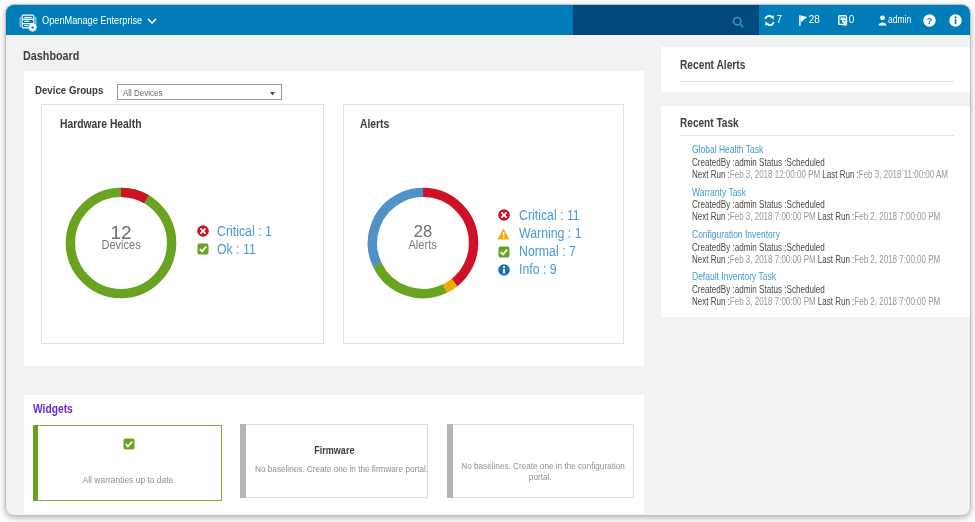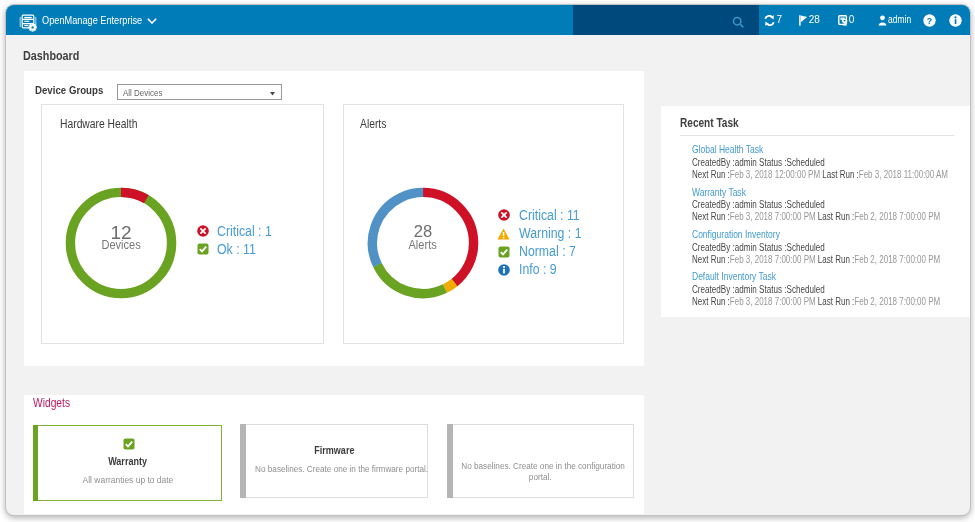--- a/index.html
+++ b/index.html
@@ -9,21 +9,21 @@
 .abs { position:absolute; }
 .sx { display:inline-block; transform-origin:0 50%; white-space:nowrap; }
 .sxc { display:inline-block; transform-origin:50% 50%; white-space:nowrap; }
 .hdr { position:absolute; left:0; top:0; width:100%; height:30px; background:#007cb8; }
 .hdr-title { position:absolute; left:35.5px; top:0; height:30px; line-height:30px; color:#fff; font-size:11.5px; }
 .search { position:absolute; left:567px; top:0; width:186px; height:30px; background:#00497c; }
 .search-txt { position:absolute; left:14px; top:0; height:30px; line-height:31px; color:#4187b8; font-size:10px; }
 .hico { position:absolute; top:0; height:30px; color:#fff; font-size:10px; line-height:30px; }
 .panel { position:absolute; background:#fff; }
 .card { position:absolute; background:#fff; border:1px solid #e2e2e2; }
-.ctitle { position:absolute; font-size:12px; font-weight:normal; color:#3c3c3c; }
+.ctitle { position:absolute; font-size:12px; font-weight:bold; color:#3c3c3c; }
 .rhead { position:absolute; left:19px; font-size:12px; font-weight:bold; color:#3f3f3f; }
 .rline { position:absolute; left:19px; height:1px; background:#e3e3e3; }
 .tasklink { color:#429ad2; font-size:10.5px; position:relative; top:-1.8px; }
 .taskl2 { color:#474747; font-size:10px; }
 .lbl { color:#474747; } .val { color:#979797; }
 .legend-txt { position:absolute; color:#459bd4; font-size:14px; line-height:11px; }
 .donut-num { position:absolute; text-align:center; color:#6e6e6e; font-size:16px; }
 .donut-lab { position:absolute; text-align:center; color:#787878; font-size:13px; }
 .wcard-t { position:absolute; left:0; width:100%; text-align:center; font-weight:bold; font-size:10.5px; color:#3c3c3c; }
 .wcard-b { position:absolute; left:0; width:100%; text-align:center; font-size:9.5px; color:#8f8f8f; }
@@ -187,44 +187,47 @@
       <svg class="abs" style="left:153.5px;top:158.7px" width="12" height="12" viewBox="0 0 12 12">
           <circle cx="6" cy="6" r="5.8" fill="#1d72b8"></circle>
           <rect x="5.1" y="4.9" width="1.8" height="4.5" fill="#fff"></rect>
           <circle cx="6" cy="3.1" r="1.1" fill="#fff"></circle>
         </svg>
       <div class="legend-txt" style="left:174.6px;top:159.2px"><span class="sx" style="transform:scaleX(0.88)">Info : 9</span></div>
     </div>
   </div>
 
   <div class="panel" style="left:18px;top:390px;width:620px;height:119px">
-    <div class="abs" style="left:9px;top:1px;font-size:12.5px;font-weight:normal;color:#be185d"><span class="sx" style="transform:scaleX(0.82)">Widgets</span></div>
+    <div class="abs" style="left:9px;top:7px;font-size:12.5px;font-weight:bold;color:#6d28d9"><span class="sx" style="transform:scaleX(0.82)">Widgets</span></div>
 
     <div class="abs" style="left:9px;top:29.5px;width:189px;height:76px;border:1px solid #7eb338;background:#fff">
       <div class="abs" style="left:-1px;top:-1px;width:5px;height:76px;background:#6aa221"></div>
       <svg class="abs" style="left:88.6px;top:12.8px" width="12" height="12" viewBox="0 0 12 12">
           <rect x="0.5" y="0.5" width="11" height="11" rx="2" fill="#6aa221"></rect>
           <path d="M2.8 6.2 L5 8.4 L9.2 3.6" fill="none" stroke="#fff" stroke-width="1.8"></path>
         </svg>
-      <div class="wcard-t" style="top:29px"><span class="sxc" style="transform:scaleX(0.86)">Warranty</span></div>
       <div class="wcard-b" style="top:48px"><span class="sxc" style="transform:scaleX(0.89)">All warranties up to date</span></div>
     </div>
 
     <div class="abs" style="left:216px;top:29px;width:188px;height:74px;border:1px solid #ddd;background:#fff">
       <div class="abs" style="left:-1px;top:-1px;width:5.5px;height:74px;background:#b5b5b5"></div>
       <div class="wcard-t" style="top:19px"><span class="sxc" style="transform:scaleX(0.86)">Firmware</span></div>
       <div class="wcard-b" style="top:37.5px"><span class="sxc" style="transform:scaleX(0.86)">No baselines. Create one in the firmware portal.</span></div>
     </div>
 
     <div class="abs" style="left:423px;top:29px;width:187px;height:74px;border:1px solid #ddd;background:#fff">
       <div class="abs" style="left:-1px;top:-1px;width:5.5px;height:74px;background:#b5b5b5"></div>
       <div class="wcard-b" style="top:34.5px;line-height:11.5px"><span class="sxc" style="transform:scaleX(0.86)">No baselines. Create one in the configuration</span><br><span class="sxc" style="transform:scaleX(0.86)">portal.</span></div>
     </div>
   </div>
 
+  <div class="panel" style="left:655px;top:42px;width:311px;height:45px">
+    <div class="rhead" style="top:11px"><span class="sx" style="transform:scaleX(0.85)">Recent Alerts</span></div>
+    <div class="rline" style="top:34.4px;width:274px"></div>
+  </div>
 
   <div class="panel" style="left:655px;top:101px;width:311px;height:211px">
     <div class="rhead" style="top:9.6px"><span class="sx" style="transform:scaleX(0.84)">Recent Task</span></div>
     <div class="rline" style="top:29.4px;width:274px"></div>
     <div class="abs" style="left:30.8px;top:39px">
       <div style="height:42.3px">
         <div class="tline tasklink"><span class="sx" style="transform:scaleX(0.81)">Global Health Task</span></div>
         <div class="tline taskl2"><span class="sx" style="transform:scaleX(0.81)">CreatedBy :admin Status :Scheduled</span></div>
         <div class="tline taskl2"><span class="sx" style="transform:scaleX(0.80)"><span class="lbl">Next Run :</span><span class="val">Feb 3, 2018 12:00:00 PM </span><span class="lbl">Last Run :</span><span class="val">Feb 3, 2018 11:00:00 AM</span></span></div>
       </div>

